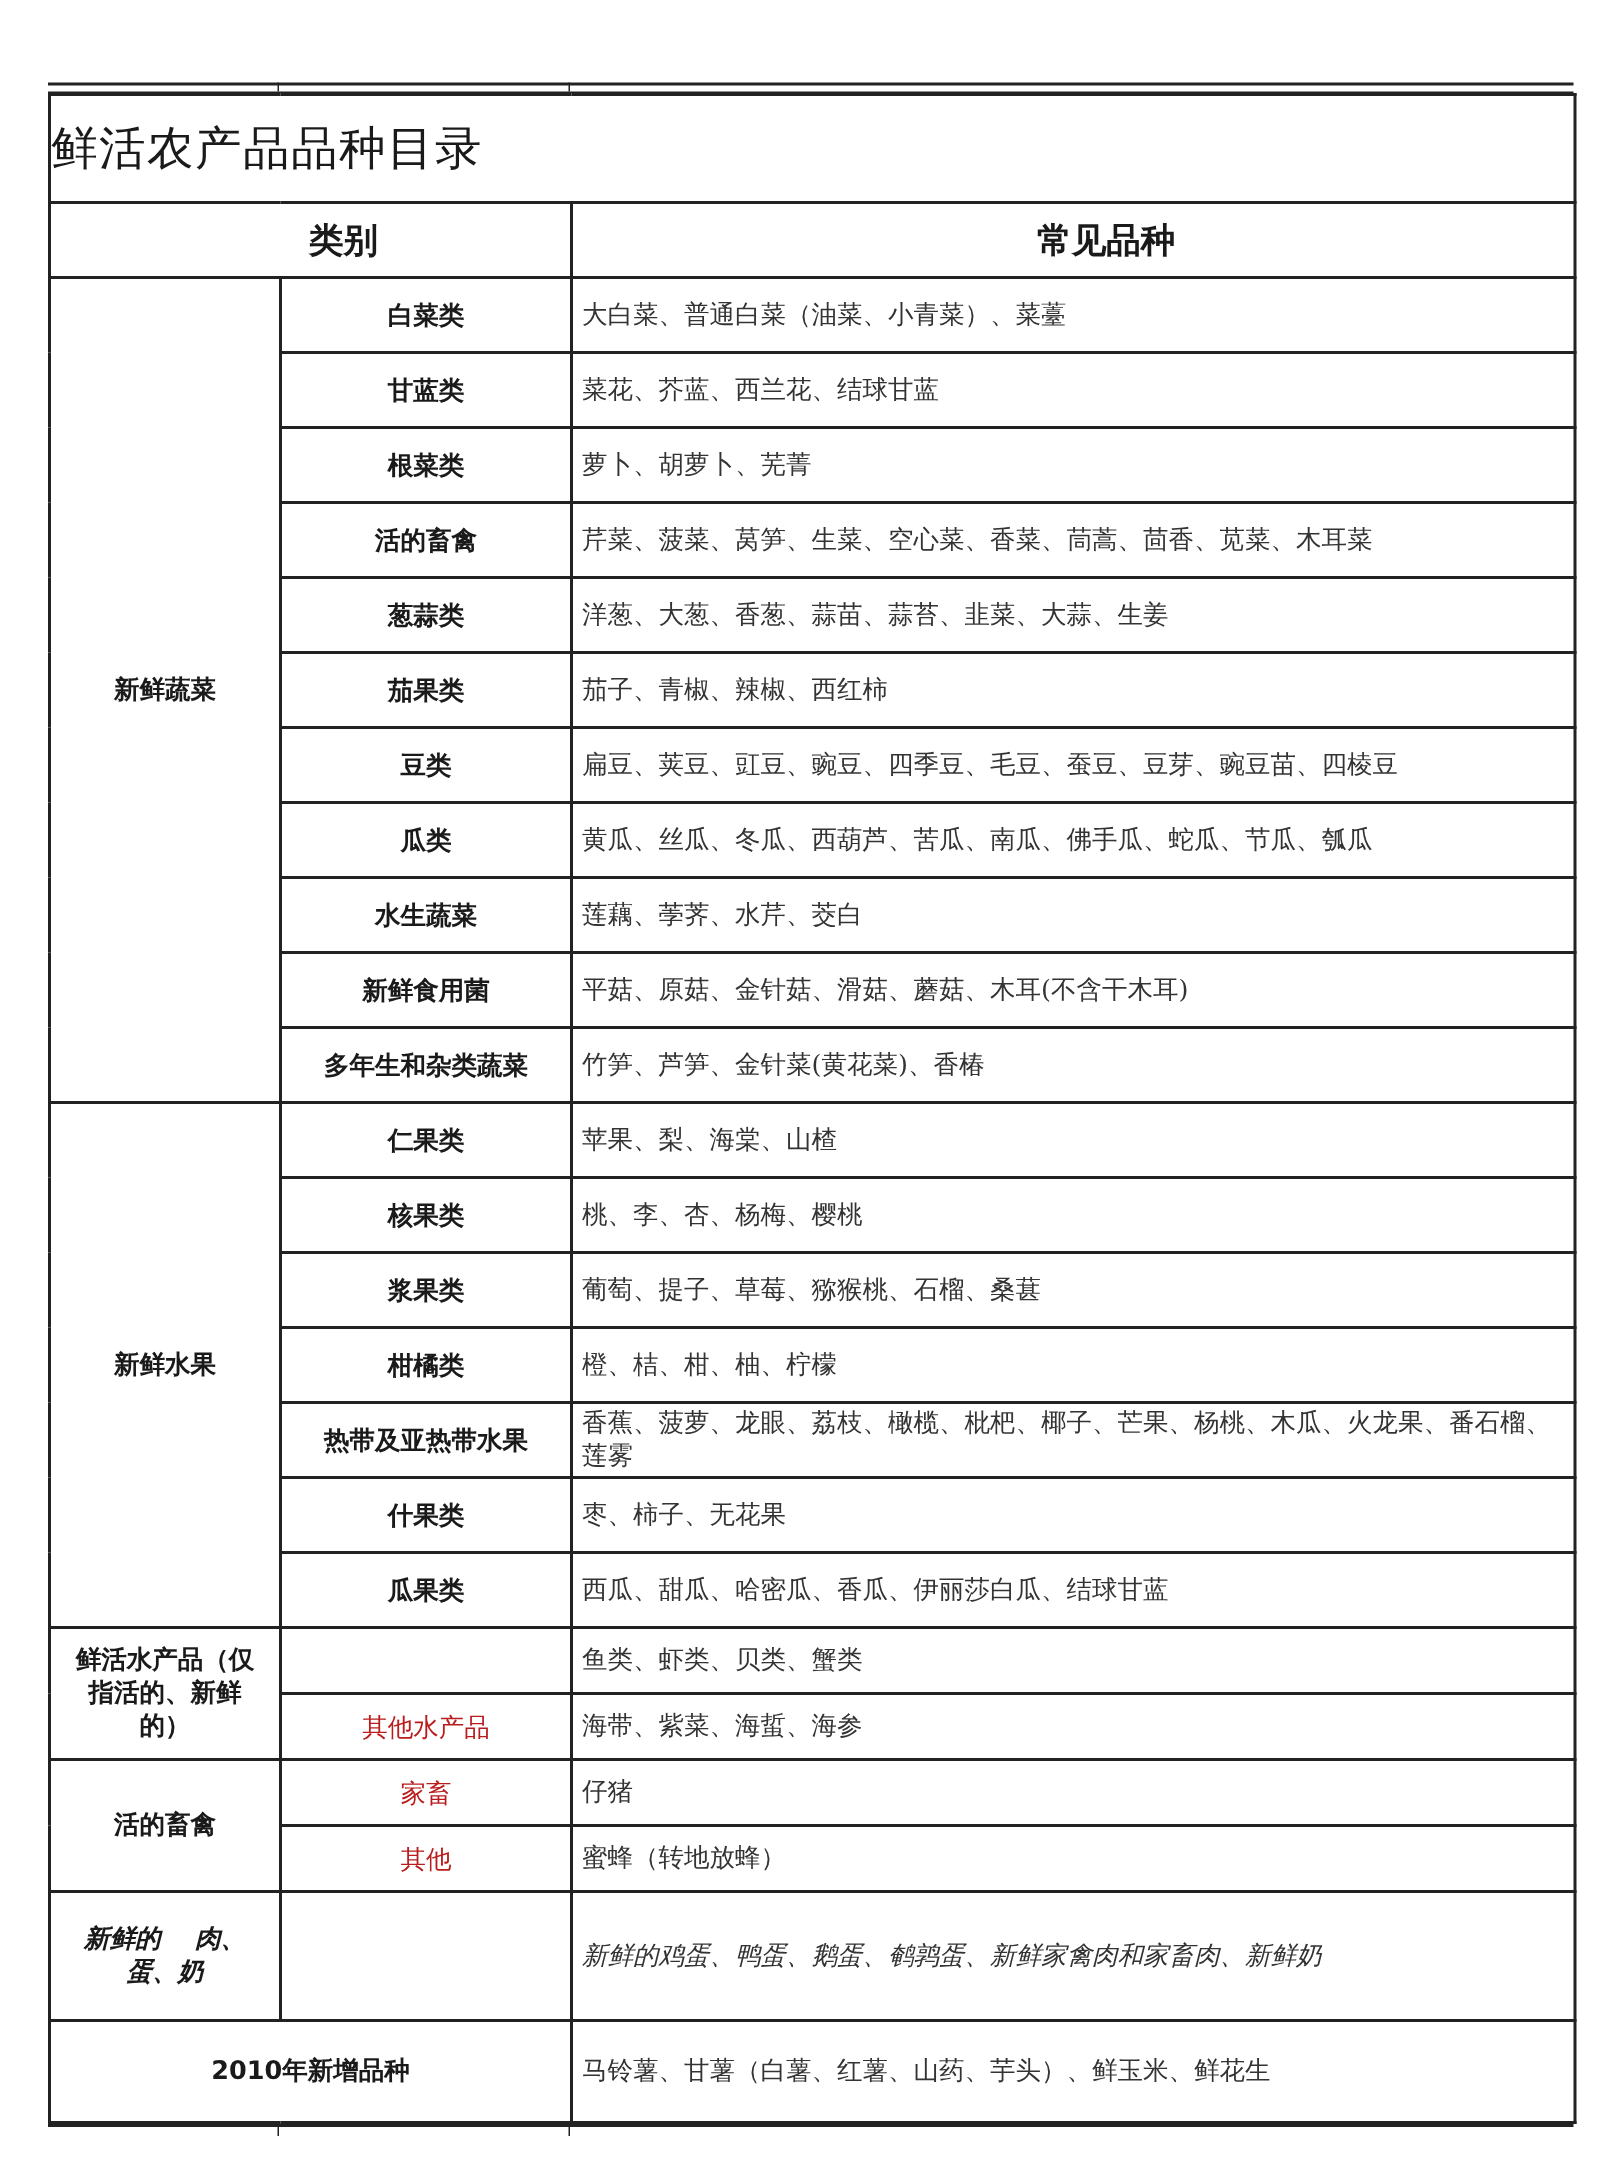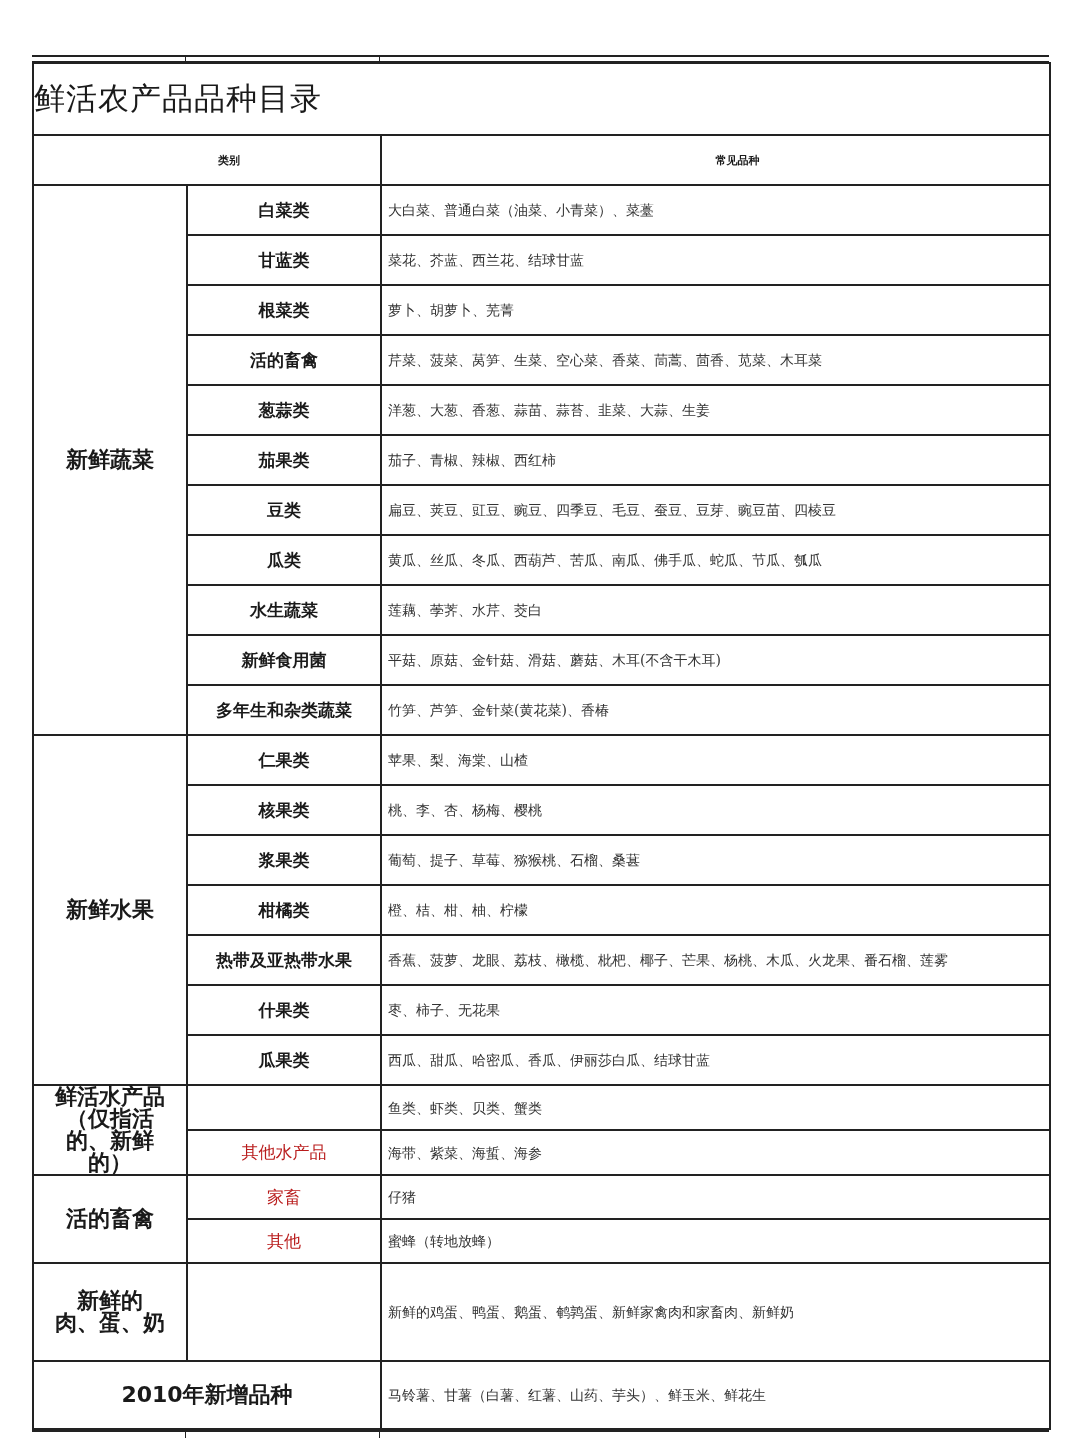--- a/index.html
+++ b/index.html
@@ -6,31 +6,31 @@
     body { width: 1080px; height: 1456px; position: relative; overflow: hidden;
            font-family: "DejaVu Serif", "Liberation Serif", serif; color: #1a1a1a; }
     .sheet { position: absolute; left: 32px; top: 55px; width: 1017px; }
     .topband { height: 4px; border-top: 2px solid #222; border-bottom: 1px solid #222; position: relative; }
     .topband .tick { position: absolute; top: -2px; width: 1px; height: 6px; background: #222; }
     table { border-collapse: collapse; width: 1017px; table-layout: fixed; }
     td, th { border: 2px solid #222; padding: 0; }
     col.c1 { width: 154px; } col.c2 { width: 194px; } col.c3 { width: 669px; }
     .title { height: 70px; text-align: left; font-size: 31px; font-weight: normal;
              font-family: "DejaVu Sans", "Liberation Sans", sans-serif; letter-spacing: 1px; }
-    .hdr { height: 48px; text-align: center; font-size: 11px; font-weight: bold;
+    .hdr { height: 48px; text-align: center; font-size: 23px; font-weight: bold;
            font-family: "DejaVu Sans", "Liberation Sans", sans-serif; padding-left: 44px; }
-    .grp { text-align: center; font-weight: bold; font-size: 22px; line-height: 22px;
+    .grp { text-align: center; font-weight: bold; font-size: 17px; line-height: 22px;
            font-family: "DejaVu Sans", "Liberation Sans", sans-serif; padding: 0 16px; }
     .sub { text-align: center; font-weight: bold; font-size: 17px;
            font-family: "DejaVu Sans", "Liberation Sans", sans-serif; border-radius: 13px; }
     .sub.plain { font-weight: normal; font-family: "DejaVu Serif", "Liberation Serif", serif; color: #b91c1c; }
-    .items { text-align: left; font-size: 14px; color: #333; padding: 0 6px; line-height: 22px; }
+    .items { text-align: left; font-size: 17px; color: #333; padding: 0 6px; line-height: 22px; }
     tr.r { height: 50px; }
     tr.r46 { height: 44px; }
-    tr.r80 { height: 98px; }
+    tr.r80 { height: 86px; font-style: italic; }
     tr.r70 { height: 68px; }
     .bottomband { height: 6px; border-top: 2px solid #222; position: relative; }
     .bottomband .tick { position: absolute; top: 0; width: 1px; height: 6px; background: #222; }
   </style>
 </head>
 <body>
 
 <div class="sheet">
   <div class="topband">
     <span class="tick" style="left:153px"></span>

